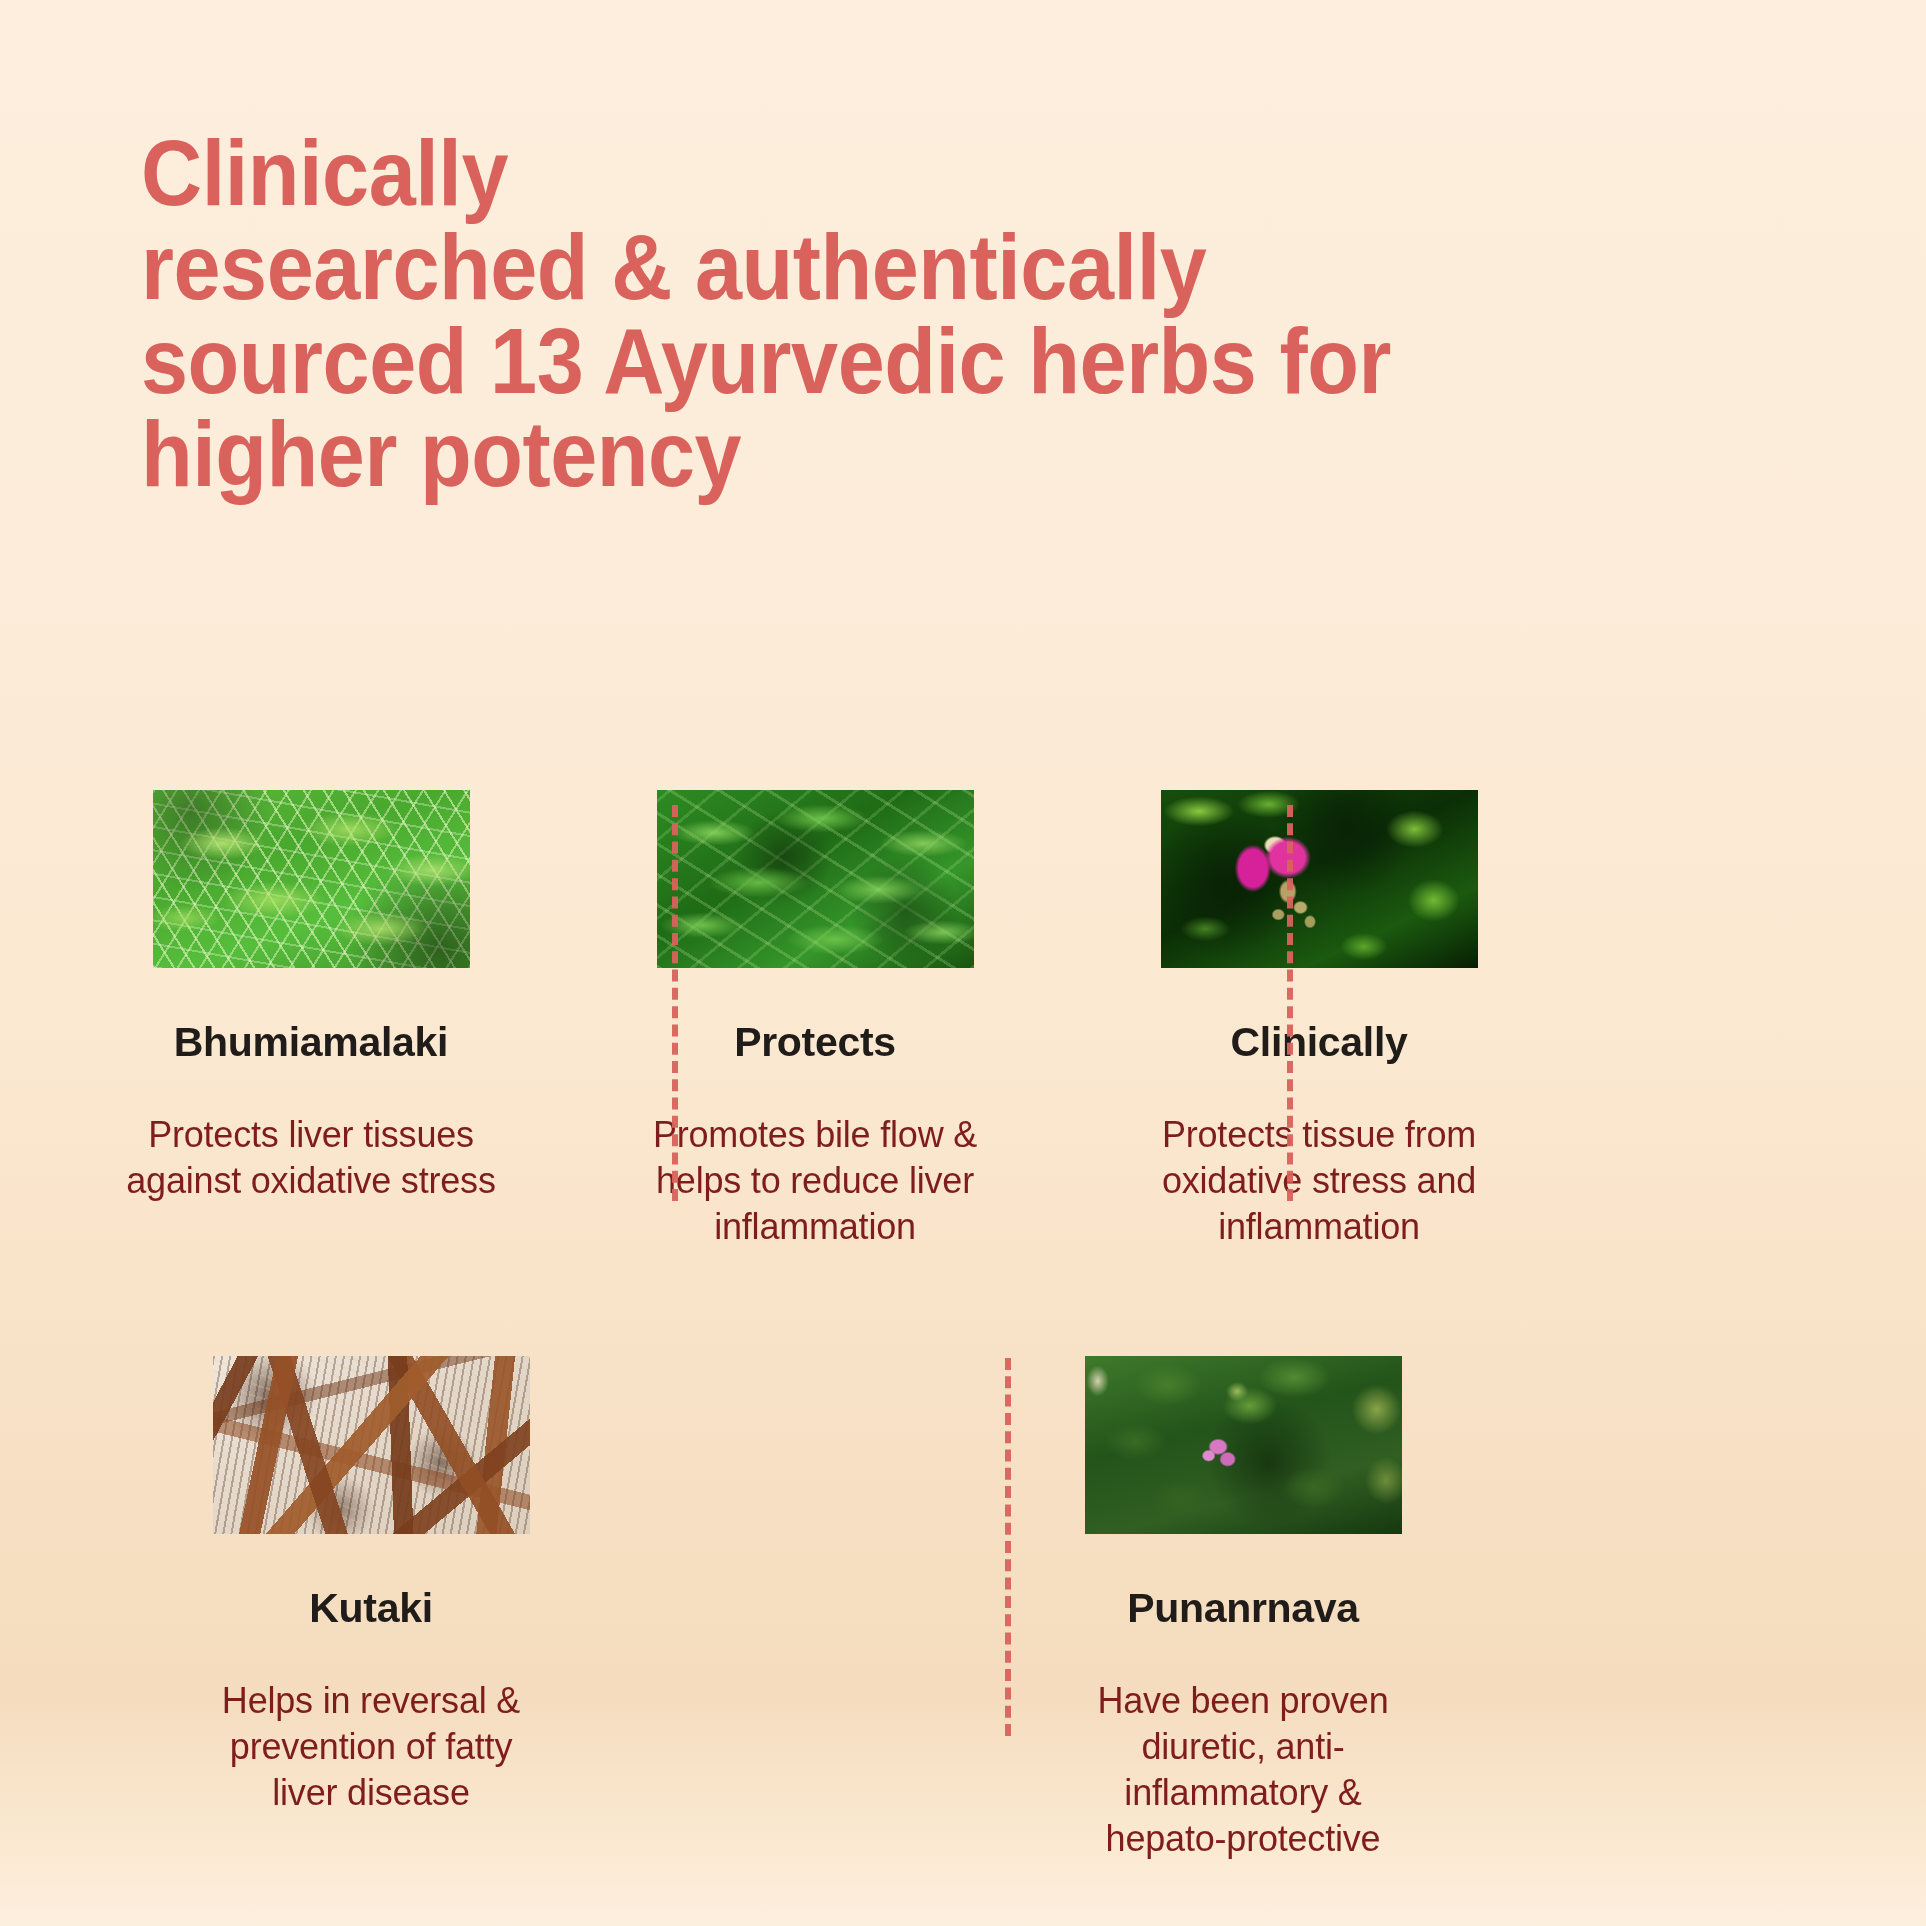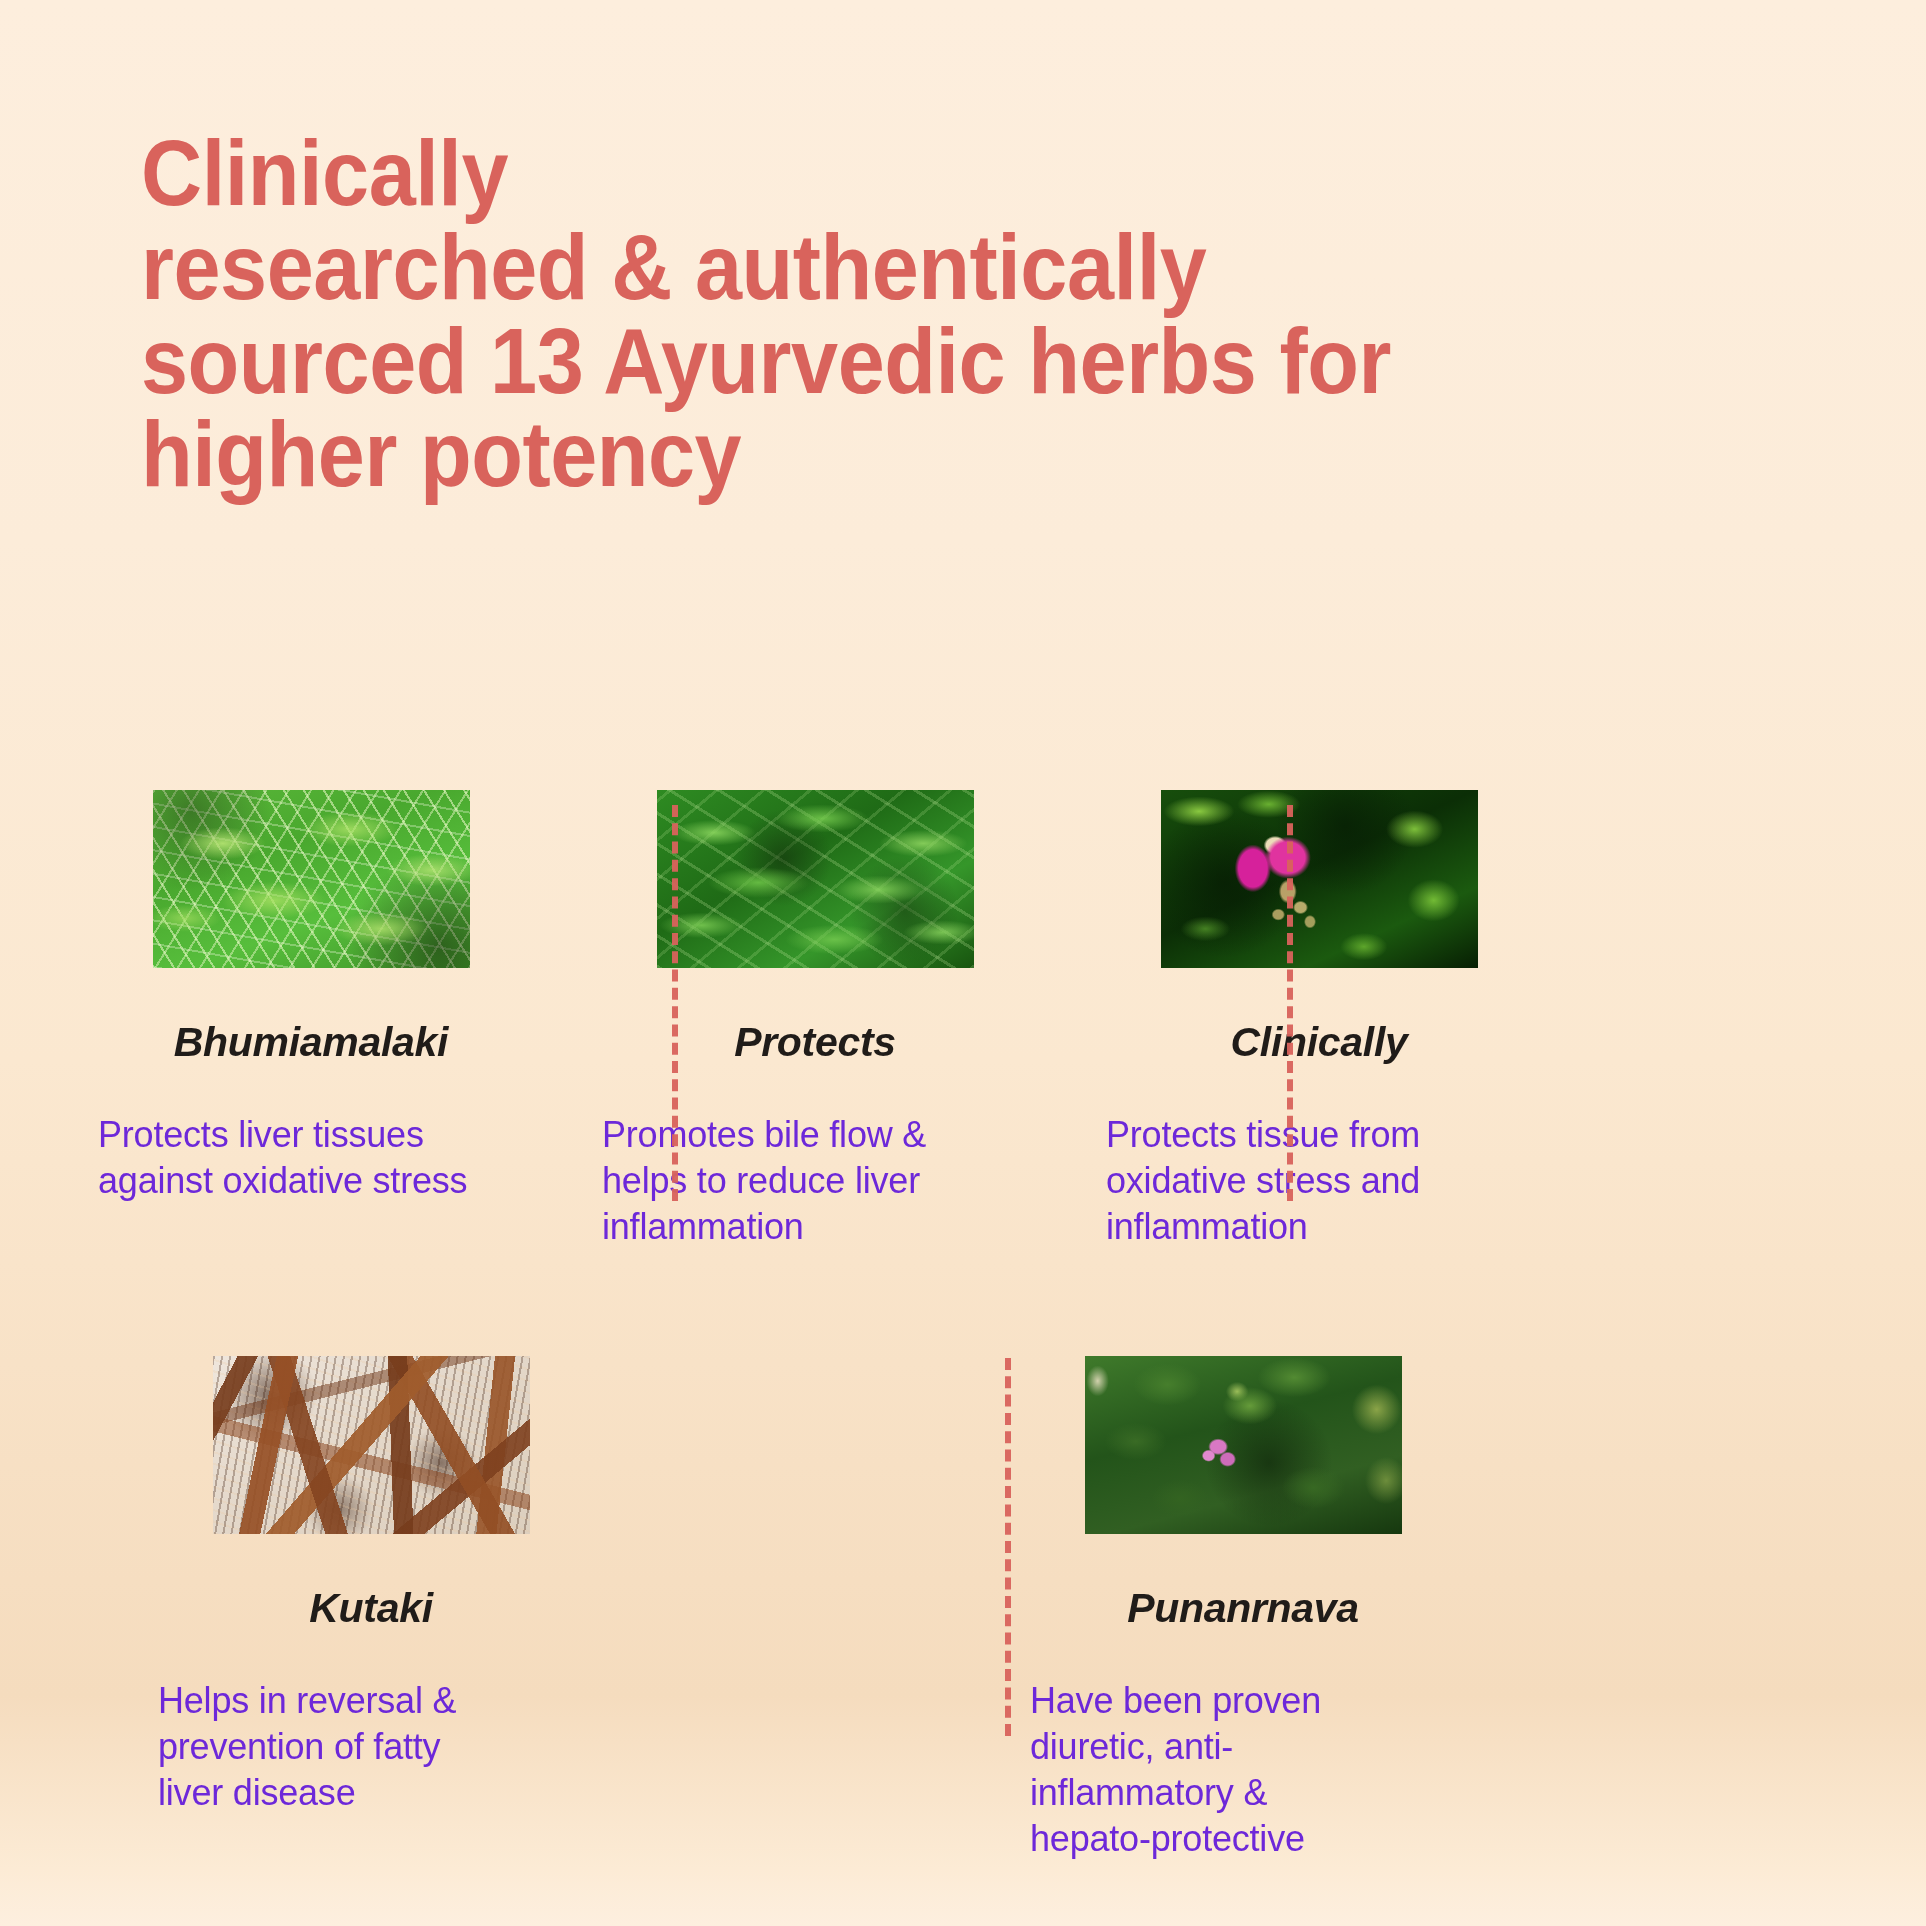--- a/index.html
+++ b/index.html
@@ -78,27 +78,27 @@
   }
 
   .herb-name {
     margin-top:52px;
     font-size:41px;
     font-weight:700;
     color:#201C19;
     letter-spacing:-0.3px;
     text-align:center;
     line-height:1.1;
-    font-style:italic;
   }
   .herb-desc {
     margin-top:47px;
     font-size:36px;
     font-weight:400;
-    color:#6d28d9;
+    color:#7f1d1d;
+    text-align:center;
     line-height:1.28;
     width:426px;
     white-space:pre-line;
     letter-spacing:-0.2px;
   }
 
   
   .divider {
     position:absolute;
     width:6px;

